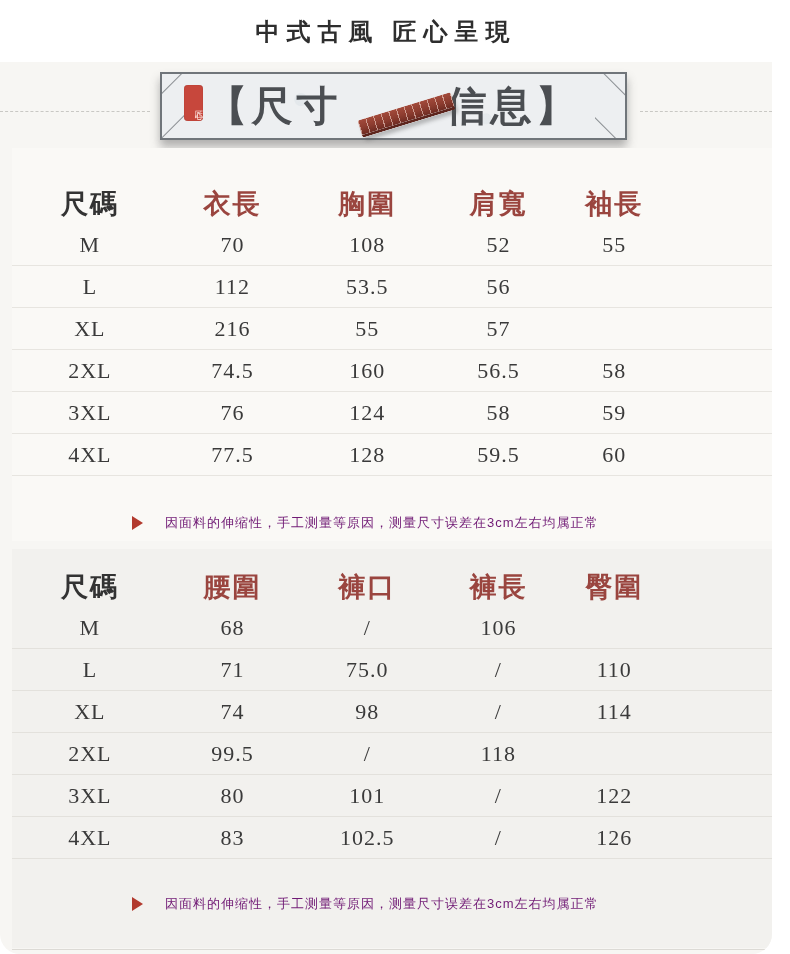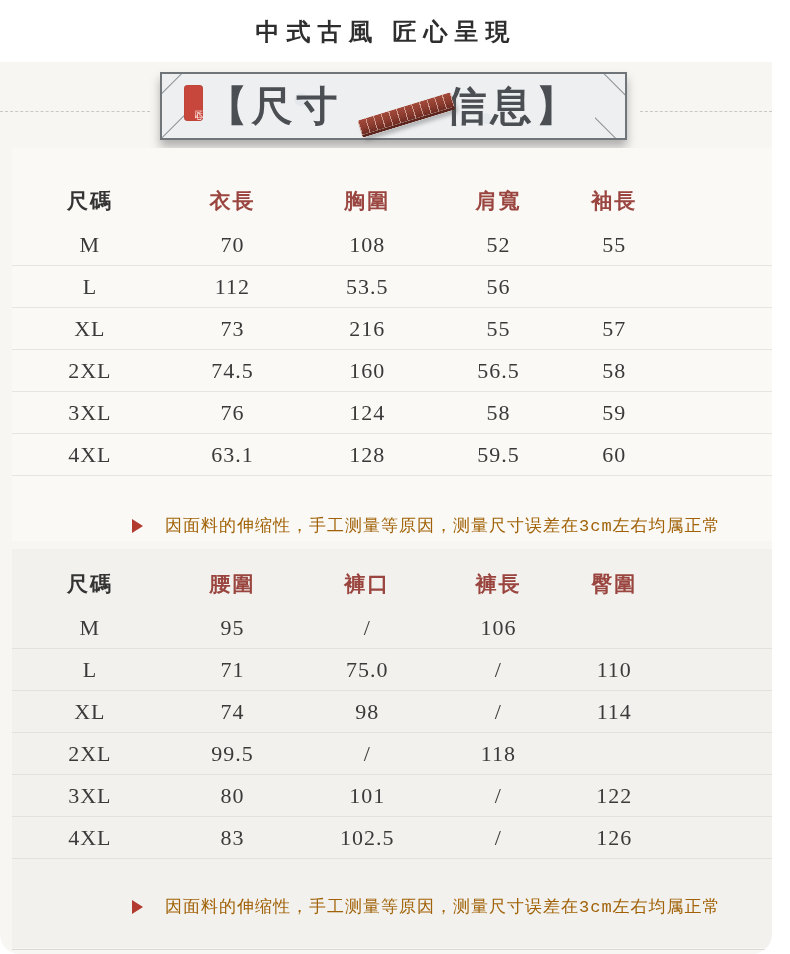--- a/index.html
+++ b/index.html
@@ -65,31 +65,31 @@
   .panel2{top:549px;height:399px;background:#f2f1ee;padding-top:20px;}
 
   .sizetable{width:100%;}
   .trow{
     display:grid;grid-template-columns:20.5% 17% 18.5% 16% 14.5% 13.5%;
     align-items:center;height:41px;border-bottom:1px solid #e7e5e0;
   }
   .trow.thead{height:30px;border-bottom:none;margin-bottom:8px;}
   .panel2 .trow{border-bottom-color:#e3e1dc;}
   .cell{text-align:center;font-size:22px;color:#3a3a3a;letter-spacing:1px;}
-  .cell.h{font-weight:bold;font-size:21px;color:#9a453f;letter-spacing:2px;}
+  .cell.h{font-weight:bold;font-size:27px;color:#9a453f;letter-spacing:2px;}
   .cell.h.first{color:#333333;}
 
   
   .note{position:relative;margin-top:38px;padding-left:120px;display:flex;align-items:center;}
   .panel2 .note{margin-top:36px;}
   .note .tri{
     width:0;height:0;border-top:7px solid transparent;border-bottom:7px solid transparent;
     border-left:11px solid #b23a2e;margin-right:22px;flex:0 0 auto;
   }
-  .note .txt{font-size:17px;color:#a16207;letter-spacing:1px;font-family:Liberation Mono, monospace;}
+  .note .txt{font-size:13px;color:#701a75;letter-spacing:1px;font-family:Liberation Sans, sans-serif;}
 
   .bottom-line{position:absolute;left:12px;bottom:4px;width:760px;border-top:1px solid #dcdad5;}
 </style>
 </head>
 <body>
 
 <div class="page">
 
   <div class="top-title">中式古風 匠心呈現</div>
 
@@ -140,21 +140,20 @@
         </div>
         <div class="trow">
           <div class="cell">L</div>
           <div class="cell">112</div>
           <div class="cell">53.5</div>
           <div class="cell">56</div>
           <div class="cell"></div>
         </div>
         <div class="trow">
           <div class="cell">XL</div>
-          <div class="cell">73</div>
           <div class="cell">216</div>
           <div class="cell">55</div>
           <div class="cell">57</div>
           <div class="cell"></div>
         </div>
         <div class="trow">
           <div class="cell">2XL</div>
           <div class="cell">74.5</div>
           <div class="cell">160</div>
           <div class="cell">56.5</div>
@@ -164,21 +163,21 @@
         <div class="trow">
           <div class="cell">3XL</div>
           <div class="cell">76</div>
           <div class="cell">124</div>
           <div class="cell">58</div>
           <div class="cell">59</div>
           <div class="cell"></div>
         </div>
         <div class="trow">
           <div class="cell">4XL</div>
-          <div class="cell">63.1</div>
+          <div class="cell">77.5</div>
           <div class="cell">128</div>
           <div class="cell">59.5</div>
           <div class="cell">60</div>
           <div class="cell"></div>
         </div>
       </div>
     <div class="note">
       <span class="tri"></span>
       <span class="txt">因面料的伸缩性，手工测量等原因，测量尺寸误差在3cm左右均属正常</span>
     </div>
@@ -189,21 +188,21 @@
         <div class="trow thead">
           <div class="cell h first">尺碼</div>
           <div class="cell h">腰圍</div>
           <div class="cell h">褲口</div>
           <div class="cell h">褲長</div>
           <div class="cell h">臀圍</div>
           <div class="cell"></div>
         </div>
         <div class="trow">
           <div class="cell">M</div>
-          <div class="cell">95</div>
+          <div class="cell">68</div>
           <div class="cell">/</div>
           <div class="cell">106</div>
           <div class="cell"></div>
         </div>
         <div class="trow">
           <div class="cell">L</div>
           <div class="cell">71</div>
           <div class="cell">75.0</div>
           <div class="cell">/</div>
           <div class="cell">110</div>

